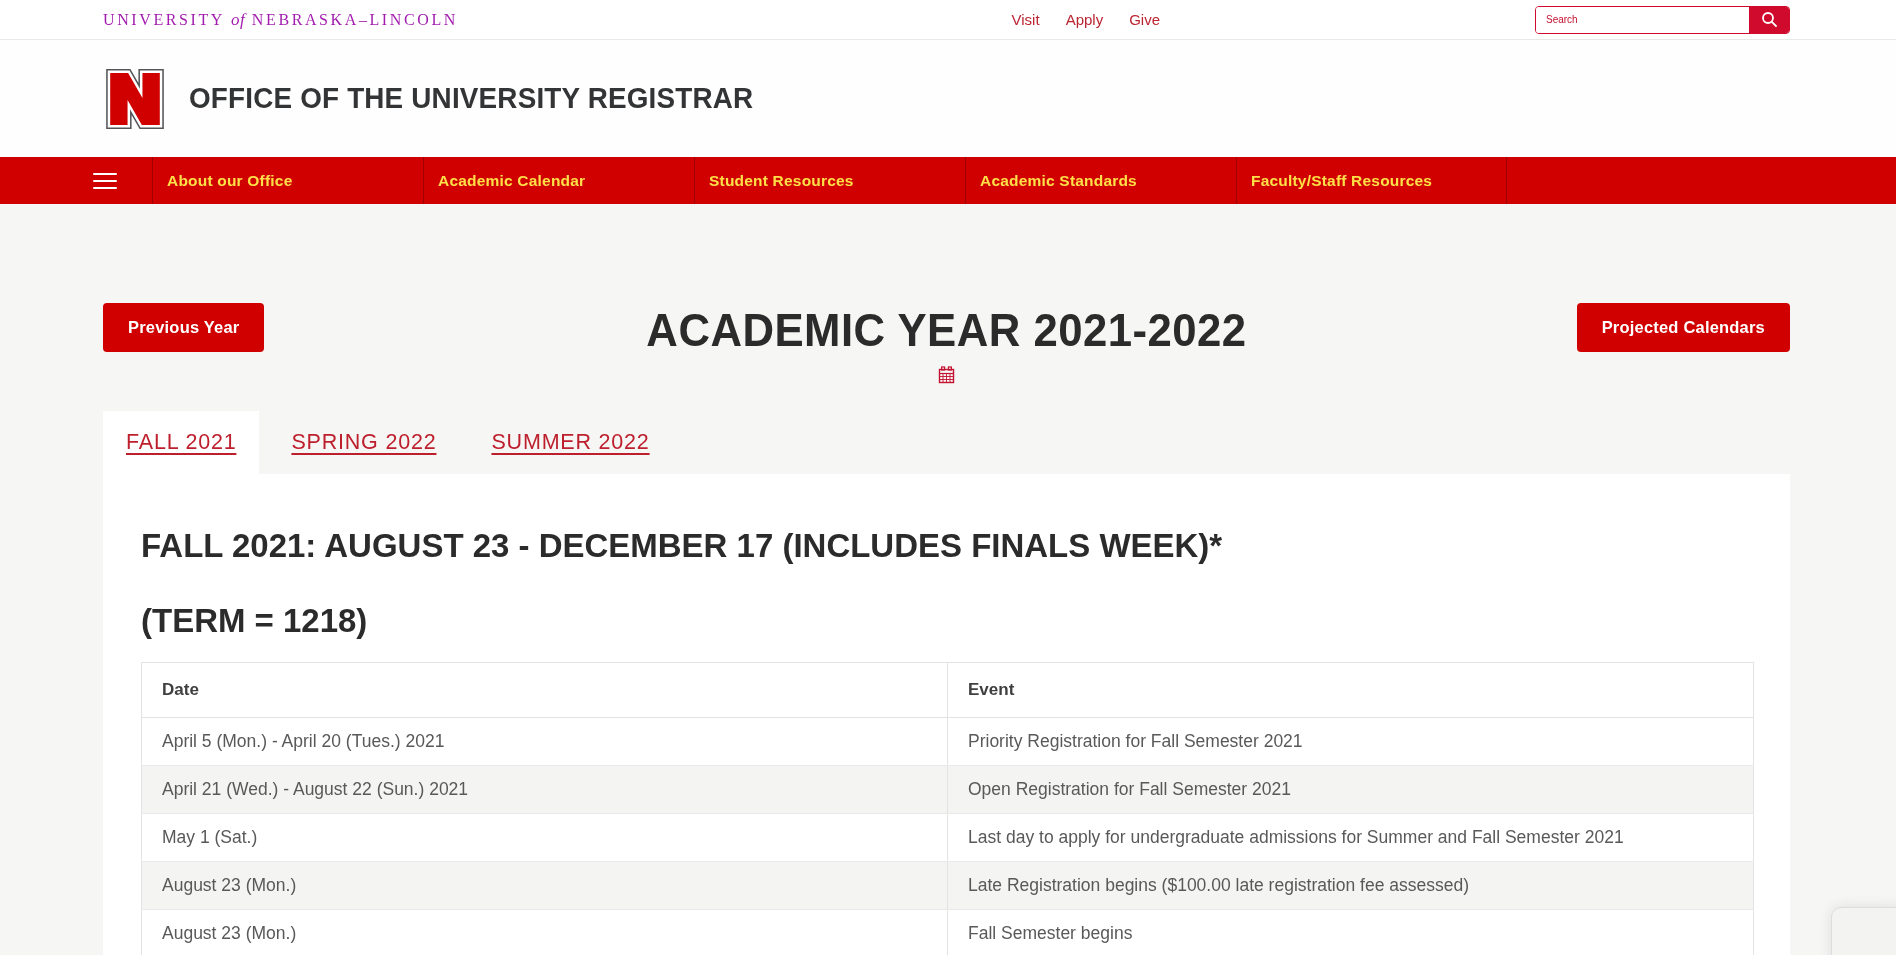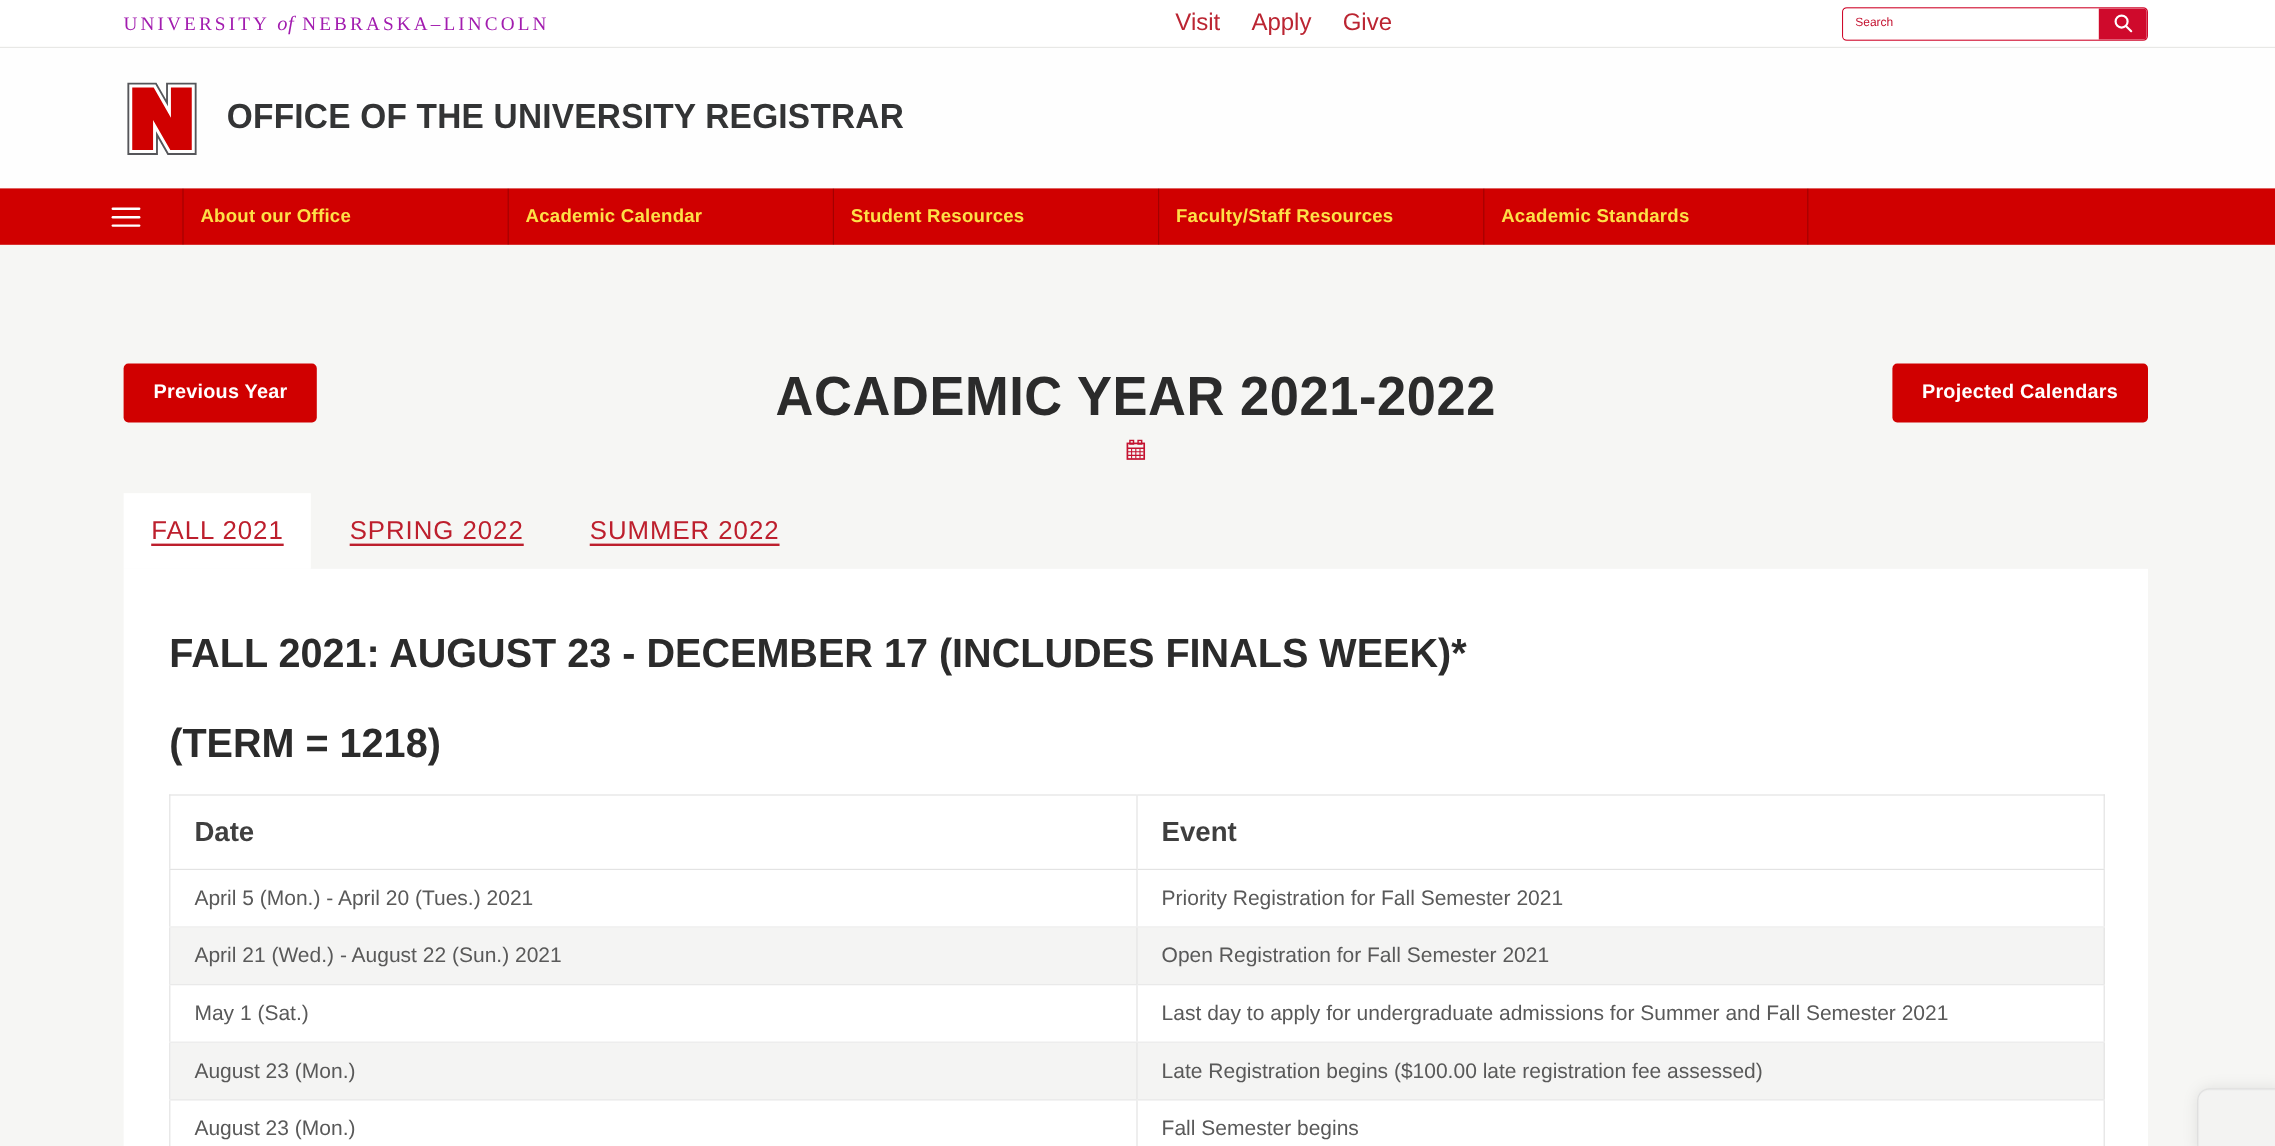--- a/index.html
+++ b/index.html
@@ -6,21 +6,21 @@
   html,body { width:1896px; height:955px; overflow:hidden; }
   body { font-family:"Liberation Sans", sans-serif; background:#f6f6f4; }
 
   
   .utility-bar { height:40px; background:#fff; display:flex; align-items:center;
                  padding:0 106px 0 103px; border-bottom:1px solid #e8e8e6; }
   .wordmark { font-family:"Liberation Serif", serif; color:#a21caf; font-size:16px;
               letter-spacing:2.6px; white-space:nowrap; text-decoration:none; }
   .wordmark .of { font-style:italic; letter-spacing:0.5px; text-transform:lowercase; font-size:17px; }
   .util-links { margin-left:auto; display:flex; gap:26px; margin-right:375px; }
-  .util-links a { color:#bb2532; font-size:20px; text-decoration:none; }
+  .util-links a { color:#bb2532; font-size:15px; text-decoration:none; }
   .searchbox { display:flex; width:255px; height:28px; border:1px solid #cf0a2c;
                border-radius:4px; overflow:hidden; background:#fff; }
   .searchbox input { flex:1; border:0; outline:none; padding:0 10px; font-size:10px;
                      color:#c41230; font-family:"Liberation Sans", sans-serif; }
   .searchbox input::placeholder { color:#c41230; opacity:1; }
   .search-btn { width:40px; background:#cf0a2c; border:0; display:flex;
                 align-items:center; justify-content:center; cursor:pointer; }
 
   
   .site-header { height:117px; background:#fefefe; display:flex; align-items:center;
@@ -60,21 +60,21 @@
          text-underline-offset:4px; cursor:pointer; white-space:nowrap; }
   .tab.active { background:#fff; }
 
   
   .panel { background:#fff; padding:52px 36px 0 38px; min-height:470px; }
   .section-heading { font-size:34px; font-weight:bold; color:#2b2b2b;
                      transform:scaleX(0.97); transform-origin:left center; white-space:nowrap; }
   .section-heading.line2 { margin-top:36px; }
   table.cal-table { width:100%; border-collapse:collapse; margin-top:22px;
                     border:1px solid #e3e3e3; }
-  .cal-table th { width:50%; text-align:left; font-size:23px; color:#3f3f3f;
+  .cal-table th { width:50%; text-align:left; font-size:17px; color:#3f3f3f;
                   padding:17px 20px; border-bottom:1px solid #e3e3e3; font-weight:bold; }
   .cal-table td { width:50%; font-size:17.5px; color:#595959; padding:13px 20px;
                   border-bottom:1px solid #e9e9e9; }
   .cal-table th + th, .cal-table td + td { border-left:1px solid #e3e3e3; }
   .cal-table tbody tr:nth-child(even) td { background:#f4f4f3; }
 
   
   .corner-widget { position:fixed; right:-10px; bottom:-10px; width:75px; height:58px;
                    background:#f3f3f2; border:1px solid #ddd; border-radius:10px;
                    box-shadow:0 0 14px rgba(0,0,0,0.10); cursor:pointer; }
@@ -120,23 +120,23 @@
         <span></span>
       </span>
   </button>
 
     <a class="nav-item" href="#">About our Office</a>
 
     <a class="nav-item" href="#">Academic Calendar</a>
 
     <a class="nav-item" href="#">Student Resources</a>
 
+    <a class="nav-item" href="#">Academic Standards</a>
+
     <a class="nav-item" href="#">Faculty/Staff Resources</a>
-
-    <a class="nav-item" href="#">Academic Standards</a>
 
 </nav>
 
 <main class="page-main">
 
   <div class="title-row">
     <button class="btn">Previous Year</button>
     <div class="page-title-wrap">
       <div class="page-title">ACADEMIC YEAR 2021-2022</div>
       <div class="cal-icon-wrap">

